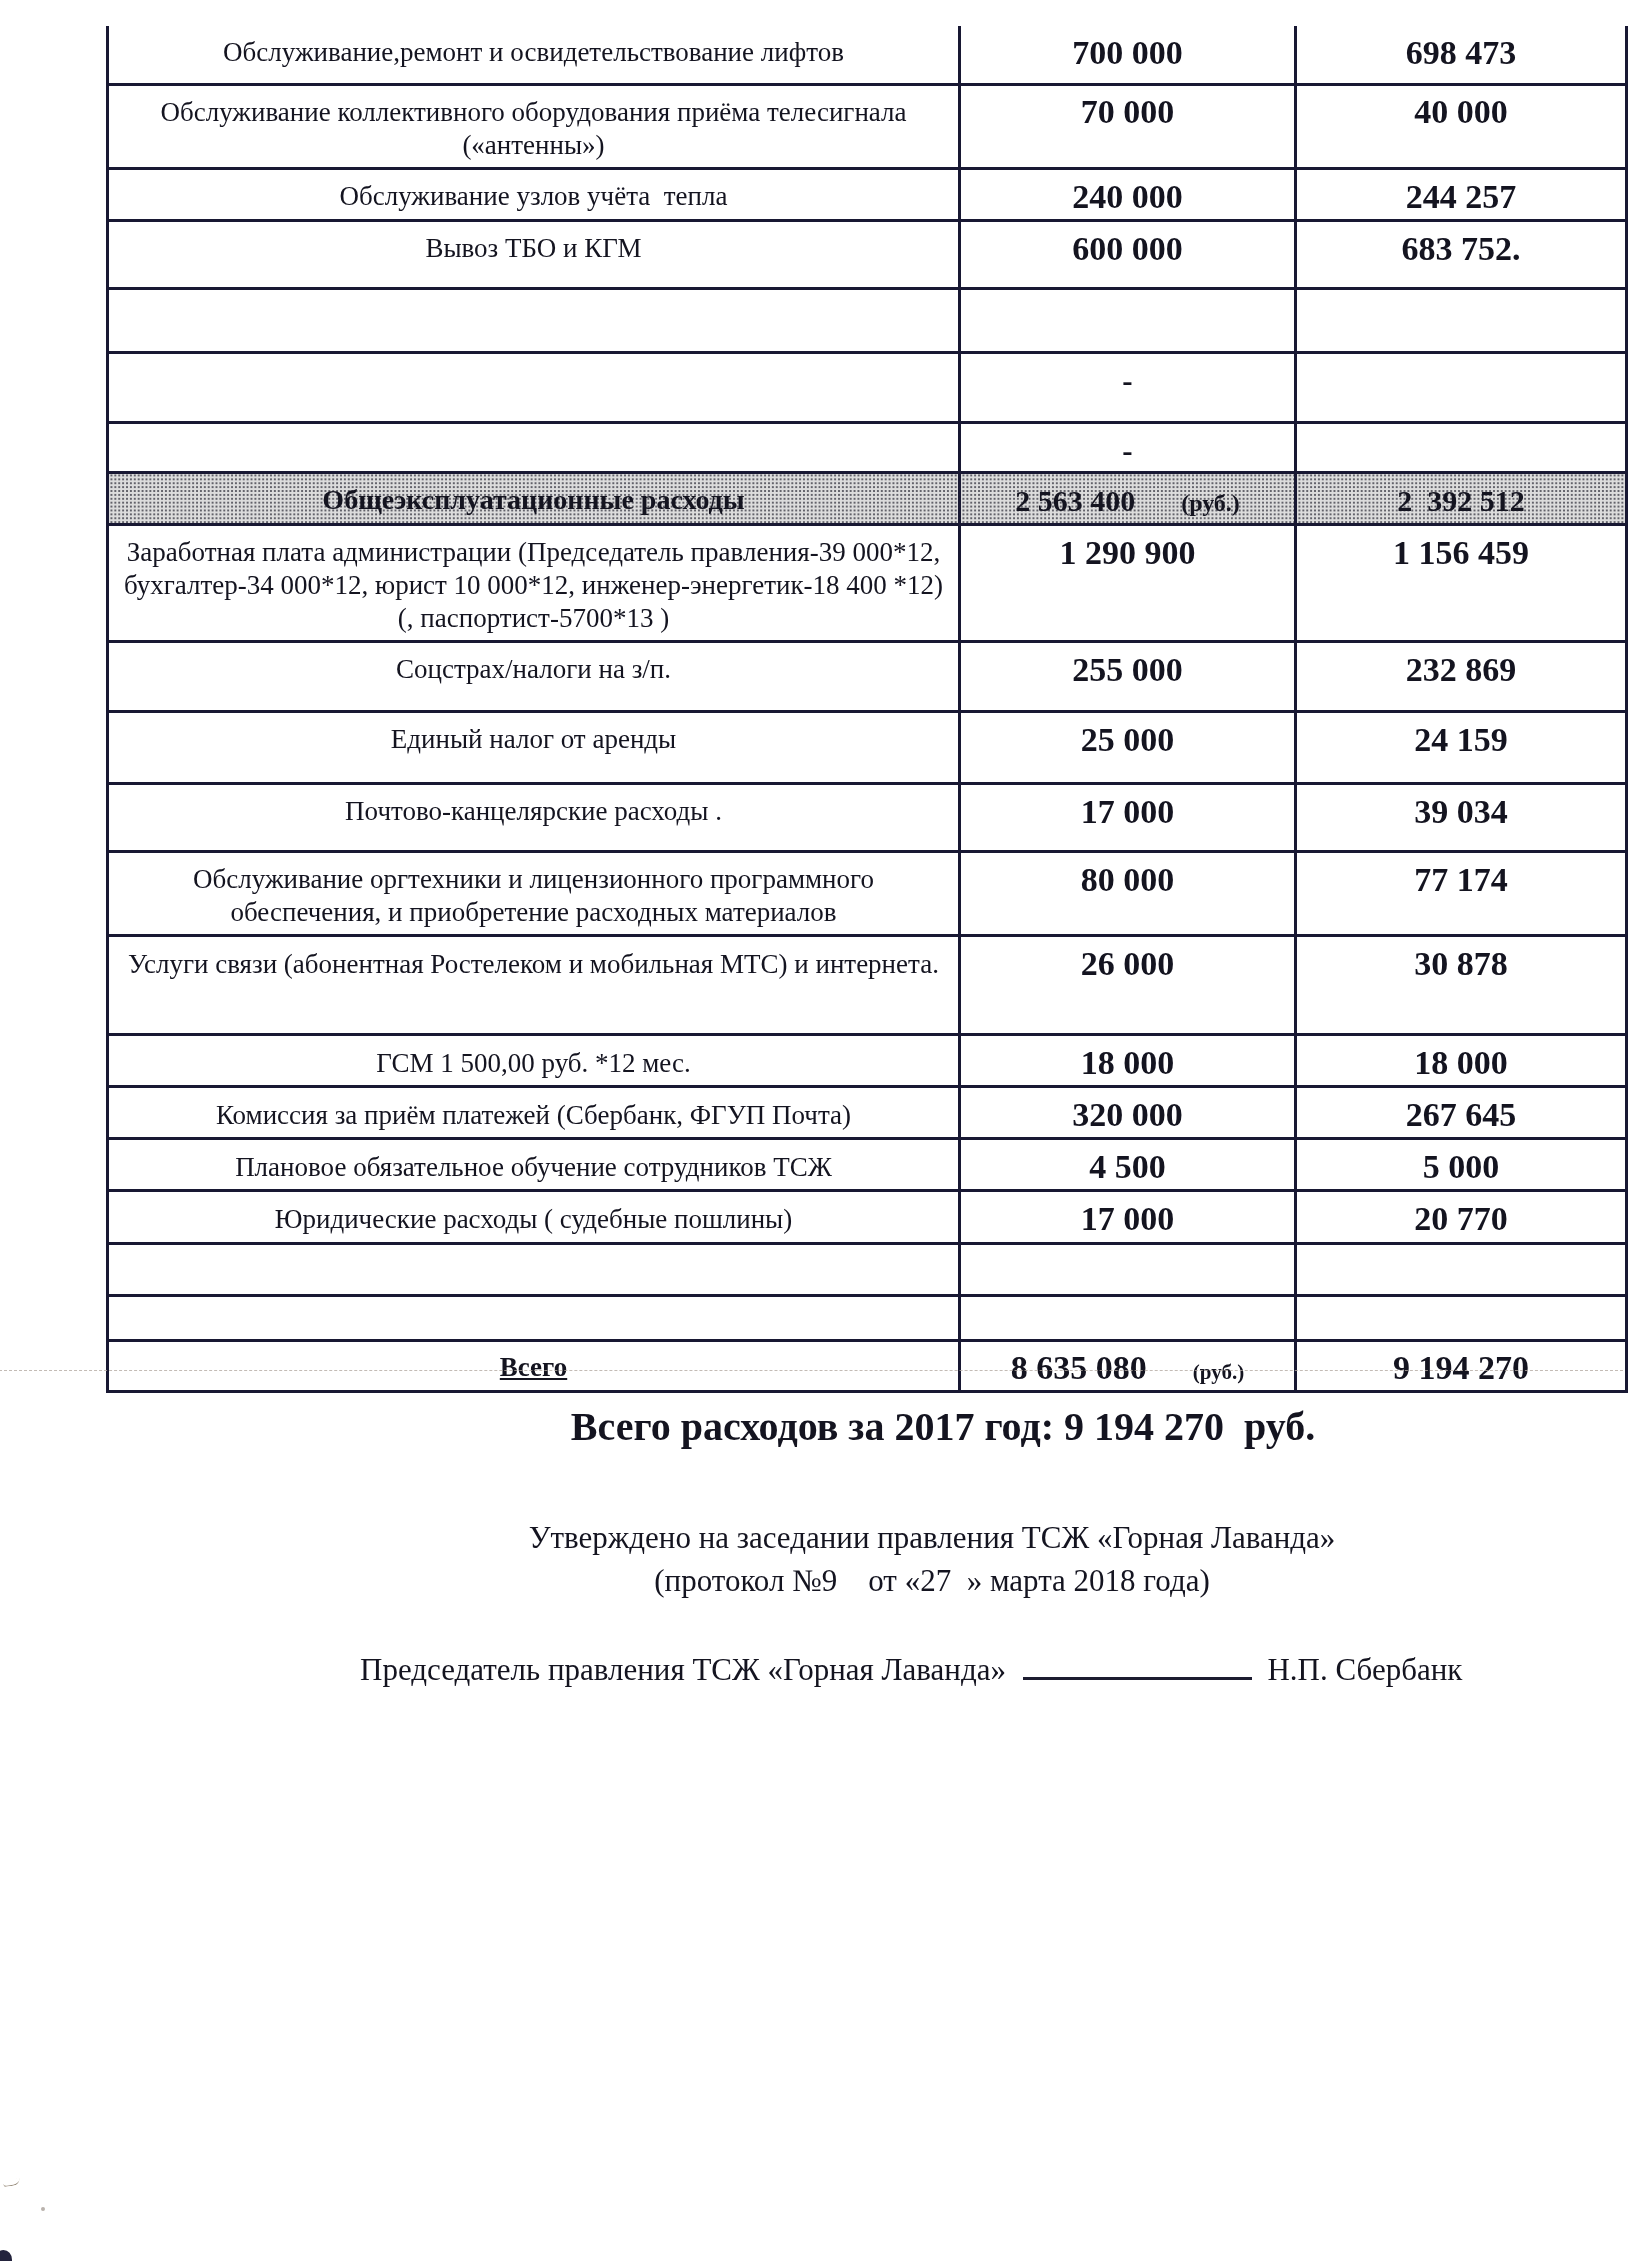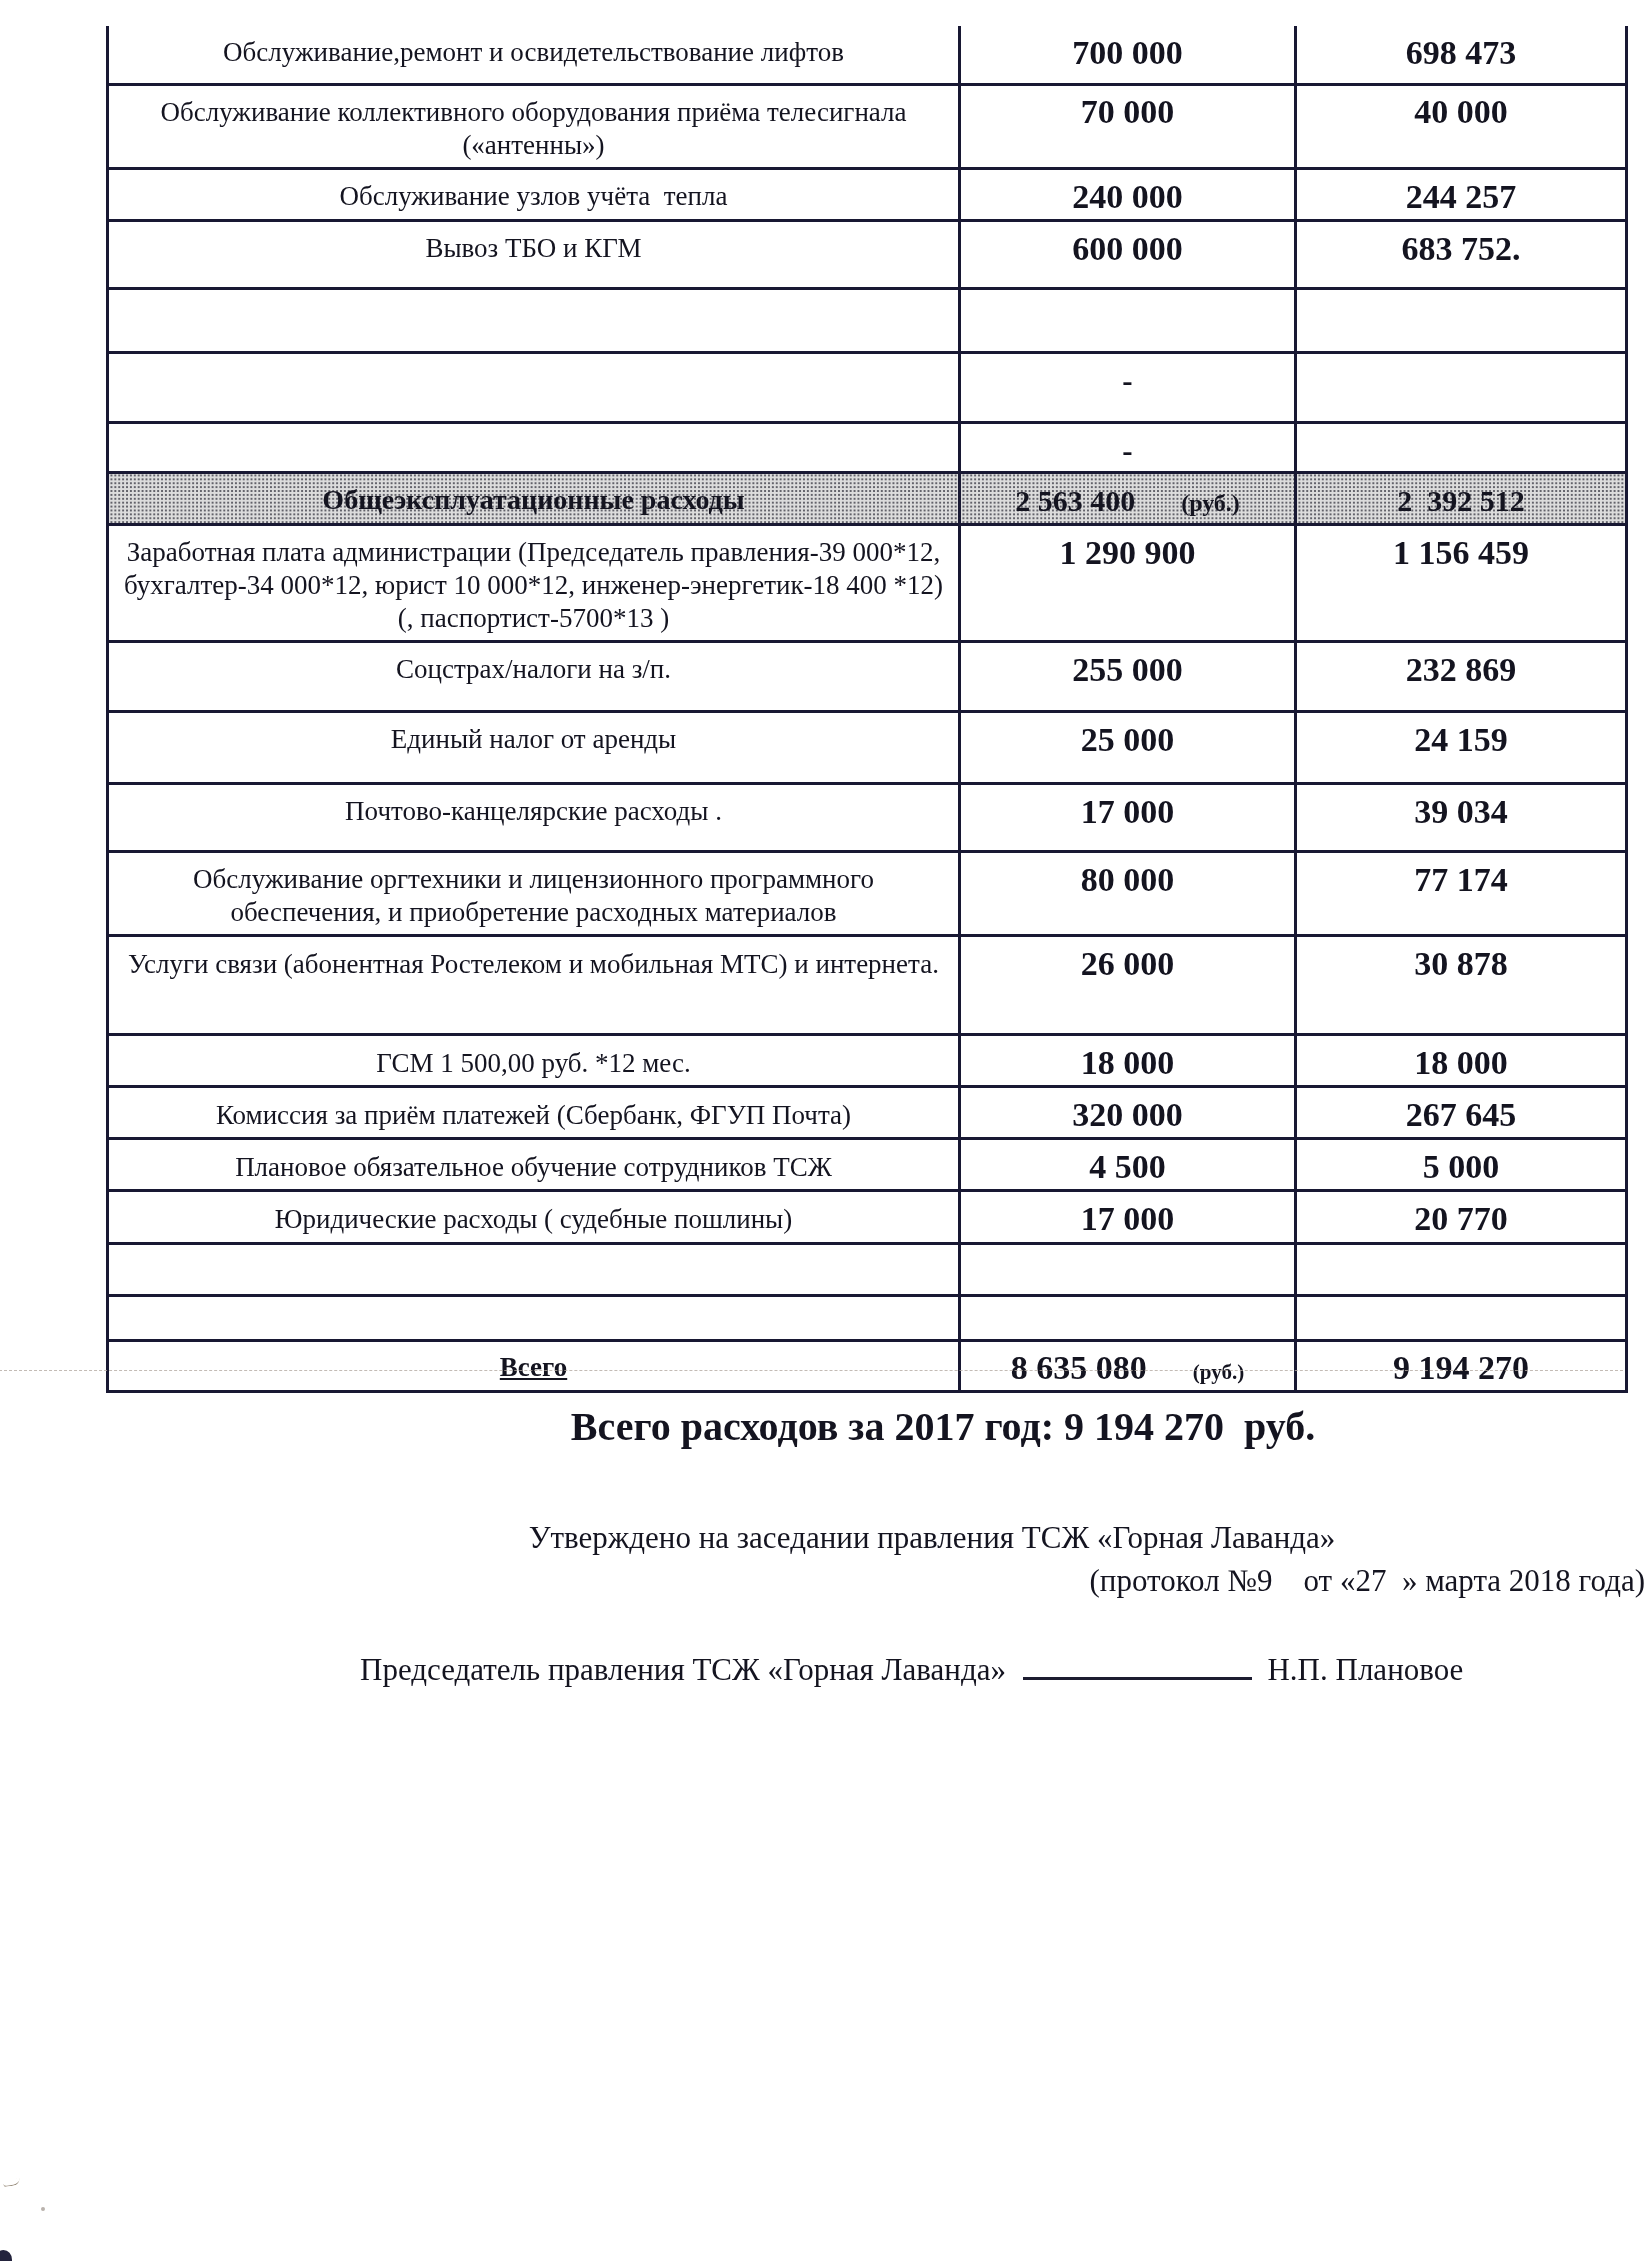--- a/index.html
+++ b/index.html
@@ -96,21 +96,21 @@
     box-sizing: border-box;
     text-align: center;
     font-size: 31px;
     white-space: pre-wrap;
   }
   .approval-2 {
     margin-top: 6.4px;
     width: 1645px;
     padding-left: 219px;
     box-sizing: border-box;
-    text-align: right;
+    text-align: center;
     font-size: 31px;
     white-space: pre-wrap;
   }
   .sig-line {
     margin-top: 53px;
     margin-left: 360px;
     font-size: 31px;
     white-space: nowrap;
   }
   .sig-underline {
@@ -270,21 +270,21 @@
         </tr>
       </tbody>
   </table>
 
   <div class="total-line">Всего расходов за 2017 год: 9 194 270  руб.</div>
 
   <div class="approval-1">Утверждено на заседании правления ТСЖ «Горная Лаванда»</div>
   <div class="approval-2">(протокол №9    от «27  » марта 2018 года)</div>
 
   <div class="sig-line">
-    <span>Председатель правления ТСЖ «Горная Лаванда»</span><span class="sig-underline"></span><span>Н.П. Плановое</span>
+    <span>Председатель правления ТСЖ «Горная Лаванда»</span><span class="sig-underline"></span><span>Н.П. Сбербанк</span>
   </div>
 
   <div class="artifact-squiggle"></div>
   <div class="artifact-speck"></div>
   <div class="artifact-corner"></div>
 
 </div>
 
 
 </body></html>

